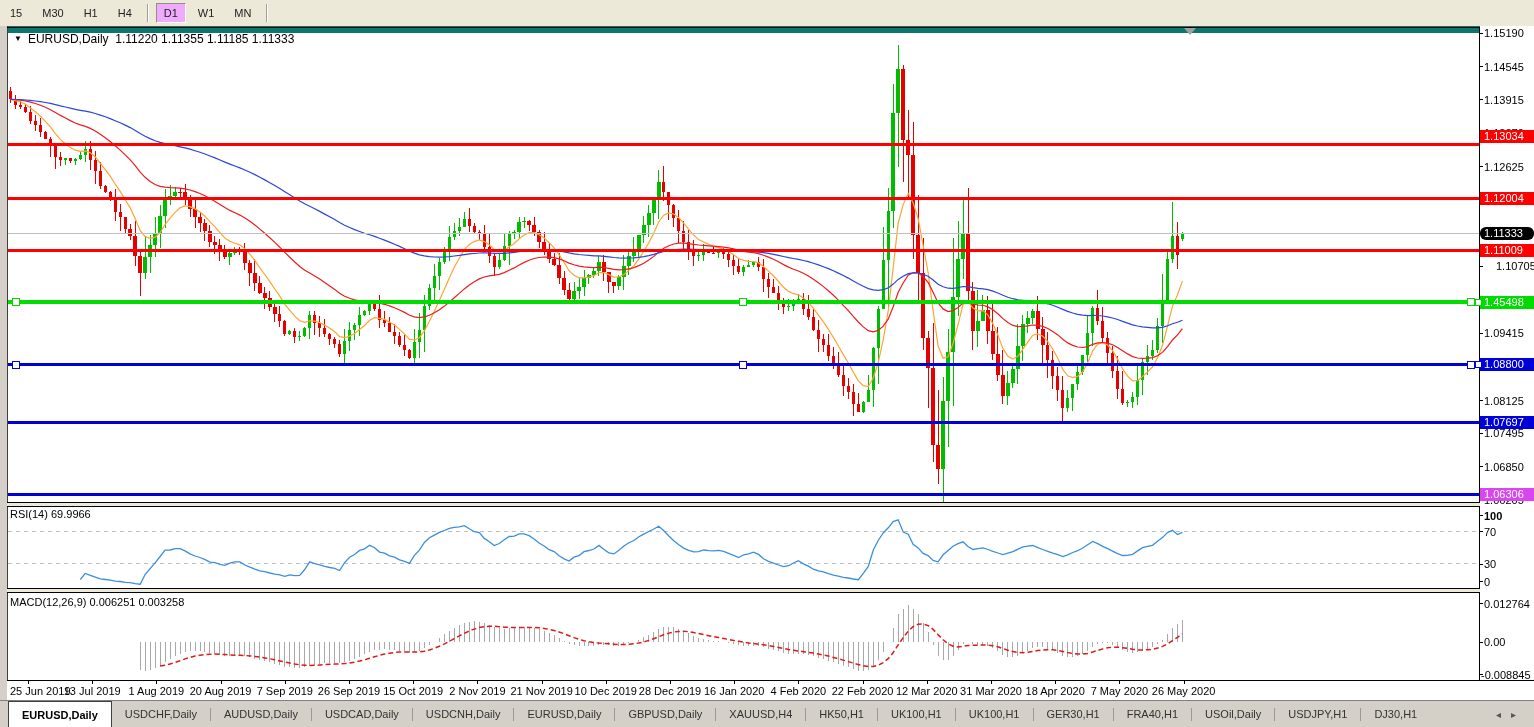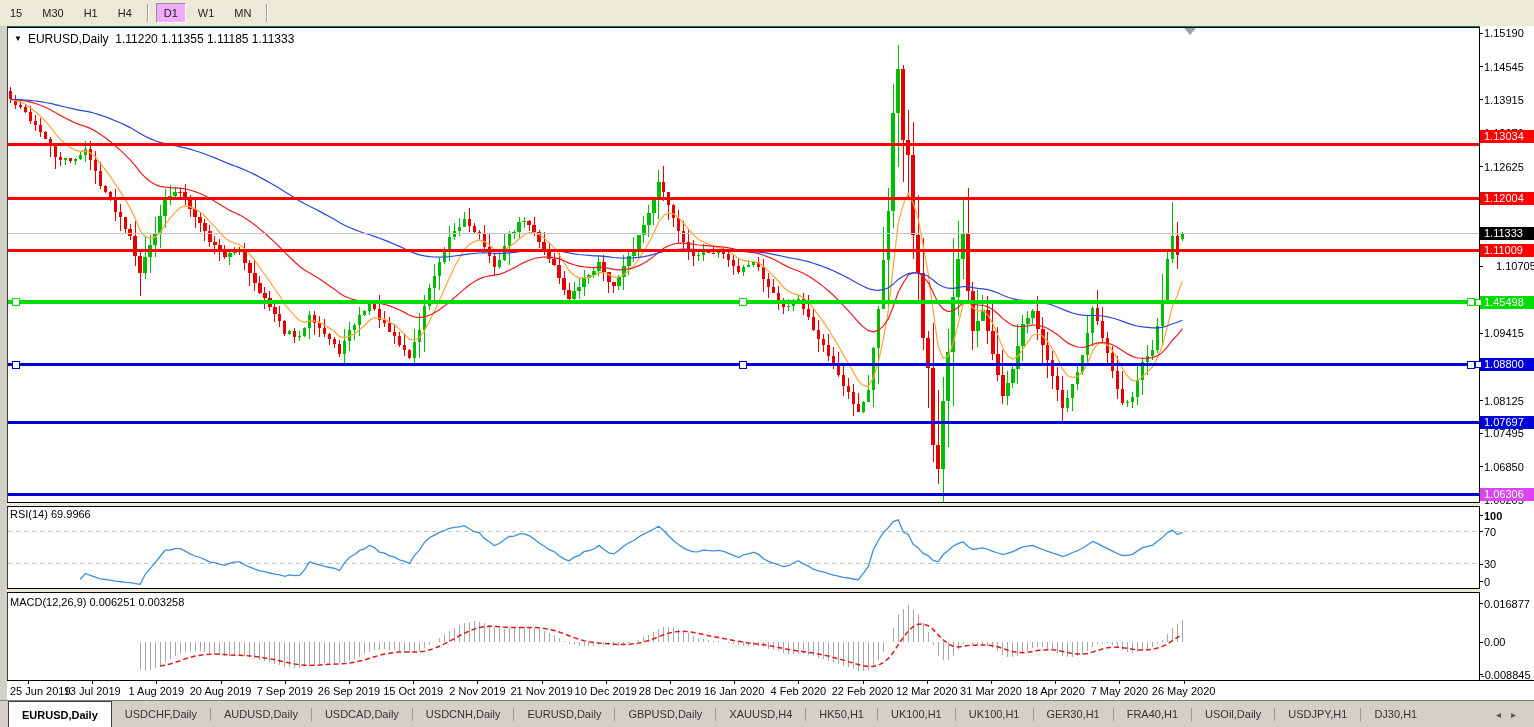--- a/index.html
+++ b/index.html
@@ -1,20 +1,20 @@
 <!DOCTYPE html>
 <html><head>
 <meta charset="utf-8">
 <style>
   html,body{margin:0;padding:0;background:#fff;}
   #app{position:relative;width:1534px;height:727px;overflow:hidden;
        font-family:"Liberation Sans","DejaVu Sans",sans-serif;background:#fff;}
   
   #toolbar{position:absolute;left:0;top:0;width:1534px;height:26px;background:#ece9d8;
-           border-bottom:1px solid #0f766e;display:flex;align-items:center;}
+           border-bottom:7px solid #0f766e;display:flex;align-items:center;}
   .tfbtn{font-size:11px;color:#222;padding:3px 7px;margin:0 2px;border:1px solid transparent;cursor:default;}
   .tfbtn.active{background:#f0abfc;border-color:#8f8f8f #ffffff #ffffff #8f8f8f;}
   .tbsep{width:0;height:18px;border-left:1px solid #a09f92;border-right:1px solid #ffffff;margin:0 5px;}
   
   #leftframe{position:absolute;left:0;top:26px;width:7px;height:674px;background:#d4d0c8;border-right:1px solid #404040;}
   #chart-border-top{position:absolute;left:7px;top:27px;width:1473px;height:1px;background:#000;}
   #axis-vline{position:absolute;left:1479px;top:27px;width:1px;height:653px;background:#000;}
   .splitter{position:absolute;left:7px;width:1473px;height:5px;background:#ece9d8;border-top:1px solid #000;border-bottom:1px solid #000;box-sizing:border-box;}
   #timeaxis{position:absolute;left:7px;top:680px;width:1527px;height:28px;background:#fff;border-top:1px solid #000;box-sizing:border-box;}
   .tick-v{position:absolute;top:0;width:1px;height:3px;background:#000;}
@@ -856,28 +856,28 @@
       <div class="ptick" style="top: 468.24px;">1.06205</div>
       <div class="ptickmark" style="top: 489px;"></div>
       <div class="ptick" style="top: 483.5px; font-weight: bold;">100</div>
       <div class="ptickmark" style="top: 505.3px;"></div>
       <div class="ptick" style="top: 499.8px;">70</div>
       <div class="ptickmark" style="top: 537.7px;"></div>
       <div class="ptick" style="top: 532.2px;">30</div>
       <div class="ptickmark" style="top: 555px;"></div>
       <div class="ptick" style="top: 549.5px;">0</div>
       <div class="ptickmark" style="top: 577px;"></div>
-      <div class="ptick" style="top: 571.5px;">0.016877</div>
+      <div class="ptick" style="top: 571.5px;">0.012764</div>
       <div class="ptickmark" style="top: 615.7px;"></div>
       <div class="ptick" style="top: 610.2px;">0.00</div>
       <div class="ptickmark" style="top: 648px;"></div>
       <div class="ptick" style="top: 642.5px; left: 1px;">-0.008845</div>
       <div class="pbox" style="top: 104px; background: rgb(255, 0, 0);">1.13034</div>
       <div class="pbox" style="top: 165.994px; background: rgb(255, 0, 0);">1.12004</div>
-      <div class="pbox" style="top: 200.851px; background: rgb(0, 0, 0);">1.11333</div>
+      <div class="pbox" style="top: 200.851px; background: rgb(0, 0, 0); border-radius: 6px;">1.11333</div>
       <div class="pbox" style="top: 217.682px; background: rgb(255, 0, 0);">1.11009</div>
       <div class="pbox" style="top: 269.682px; background: rgb(0, 220, 0);">1.45498</div>
       <div class="handle-ax" style="left: -5px; top: 272.682px; border: 1.2px solid rgb(0, 220, 0);"></div>
       <div class="pbox" style="top: 332.435px; background: rgb(0, 0, 217);">1.08800</div>
       <div class="handle-ax" style="left: -5px; top: 335.435px; border: 1.2px solid rgb(0, 0, 217);"></div>
       <div class="pbox" style="top: 389.734px; background: rgb(0, 0, 217);">1.07697</div>
       <div class="pbox" style="top: 461.994px; background: #d946ef;">1.06306</div>
     </div>
 
   <div id="tabbar">

